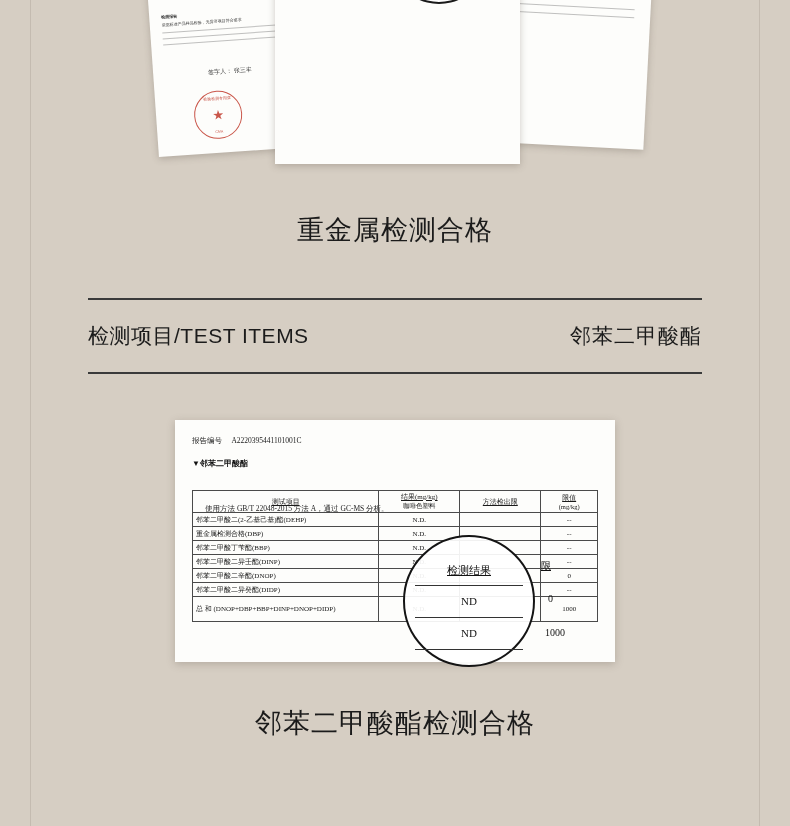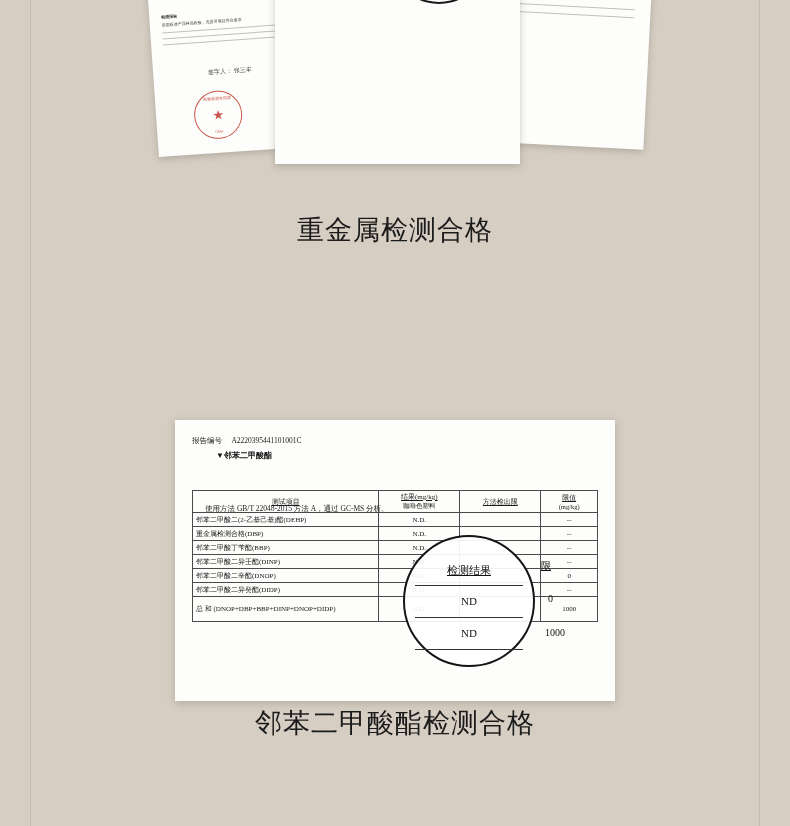--- a/index.html
+++ b/index.html
@@ -153,40 +153,39 @@
     color: #1b1b1b;
     letter-spacing: 1px;
   }
 
   
   .report {
     position: absolute;
     left: 175px;
     top: 420px;
     width: 440px;
-    height: 281px;
+    height: 242px;
     background: #fdfdfb;
     box-shadow: 0 2px 8px rgba(90,80,70,0.28);
   }
   .rep-no {
     position: absolute;
     left: 17px;
     top: 16px;
     font-size: 7.5px;
     color: #222;
     font-family: "Liberation Serif", serif;
   }
   .rep-title {
     position: absolute;
     left: 17px;
-    top: 30px;
+    top: 38px;
     font-size: 8px;
     font-weight: bold;
     color: #111;
-    margin-left: 24px;
   }
   .rep-method {
     position: absolute;
     left: 30px;
     top: 52px;
     font-size: 7.5px;
     color: #222;
     font-family: "Liberation Serif", serif;
     margin-top: 32px;
   }
@@ -297,20 +296,24 @@
     </div>
 
     <div class="circle-callout" style="left:258px; top:-18px; width:118px; height:148px; border-radius:50%;">
       
       
     </div>
   </div>
 
   <div class="caption caption-top">重金属检测合格</div>
 
+  <div class="section-head">
+    <div class="left">检测项目/TEST ITEMS</div>
+    <div class="right">邻苯二甲酸酯</div>
+  </div>
 
   <div class="report">
     <div class="rep-no">
       <span>报告编号</span>
       &nbsp;&nbsp;&nbsp;
       <span>A2220395441101001C</span>
     </div>
     <div class="rep-title">▼邻苯二甲酸酯</div>
     <div class="rep-method">使用方法 GB/T 22048-2015 方法 A，通过 GC-MS 分析。</div>
 

